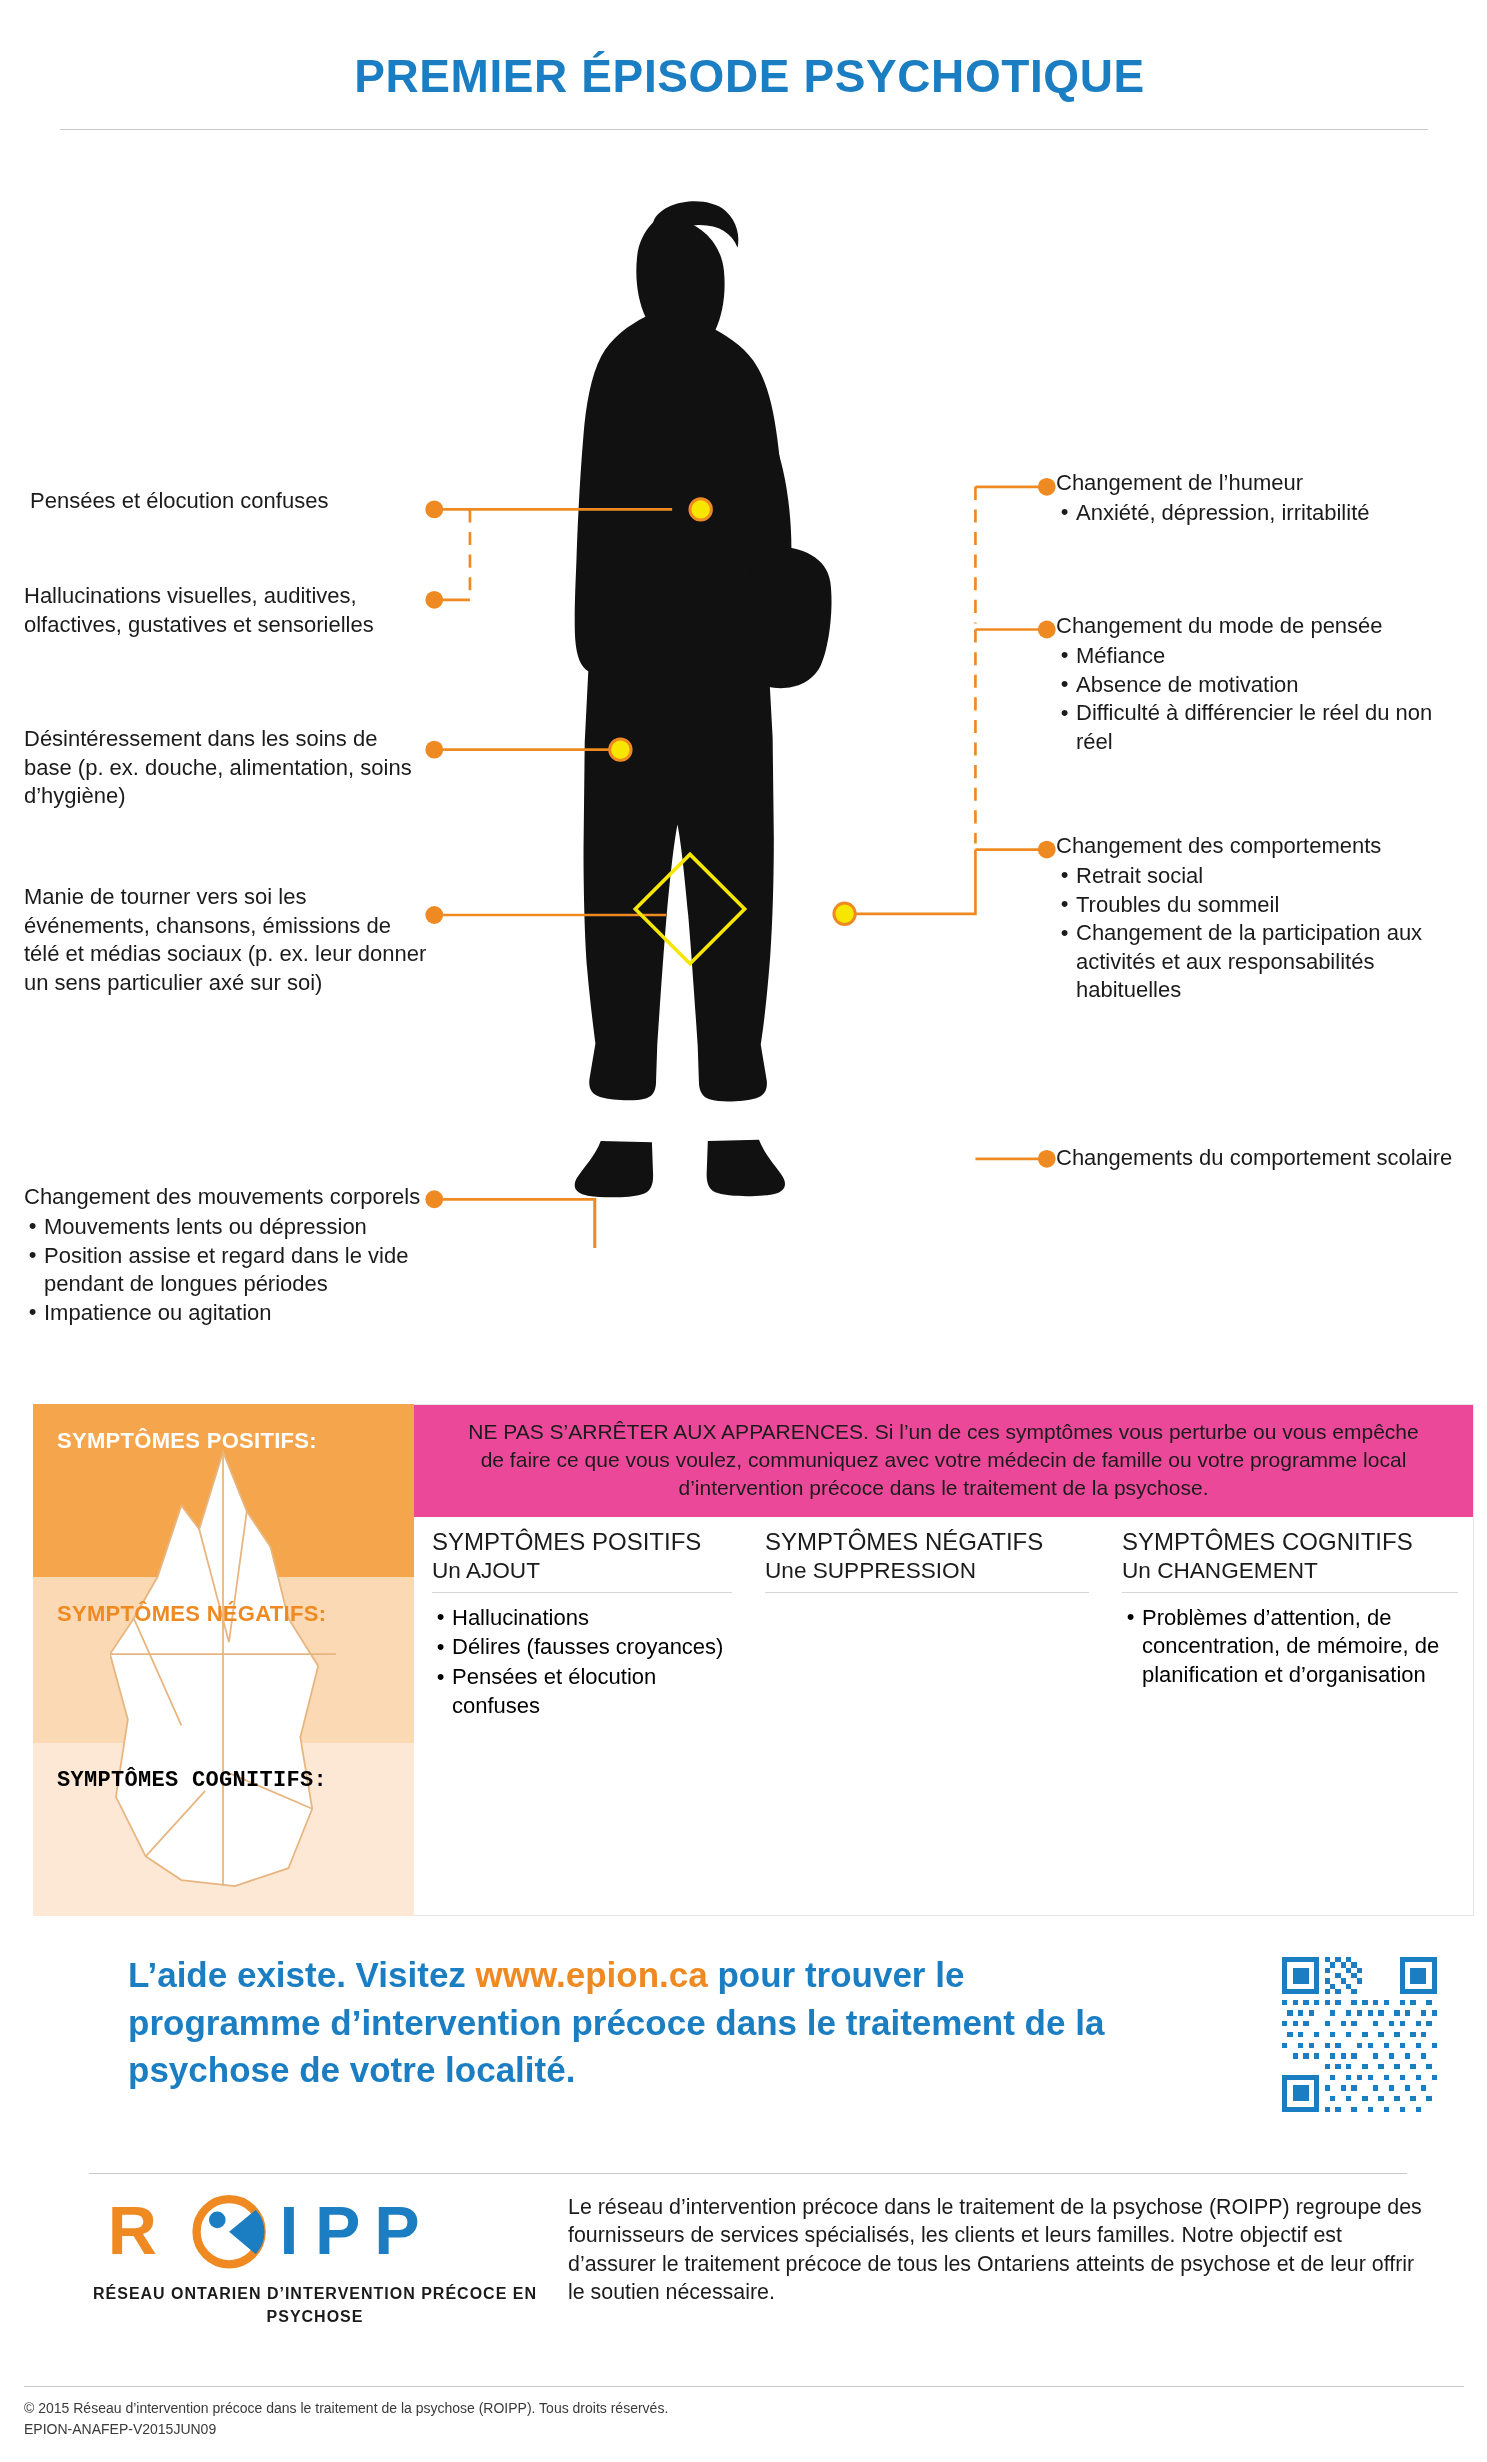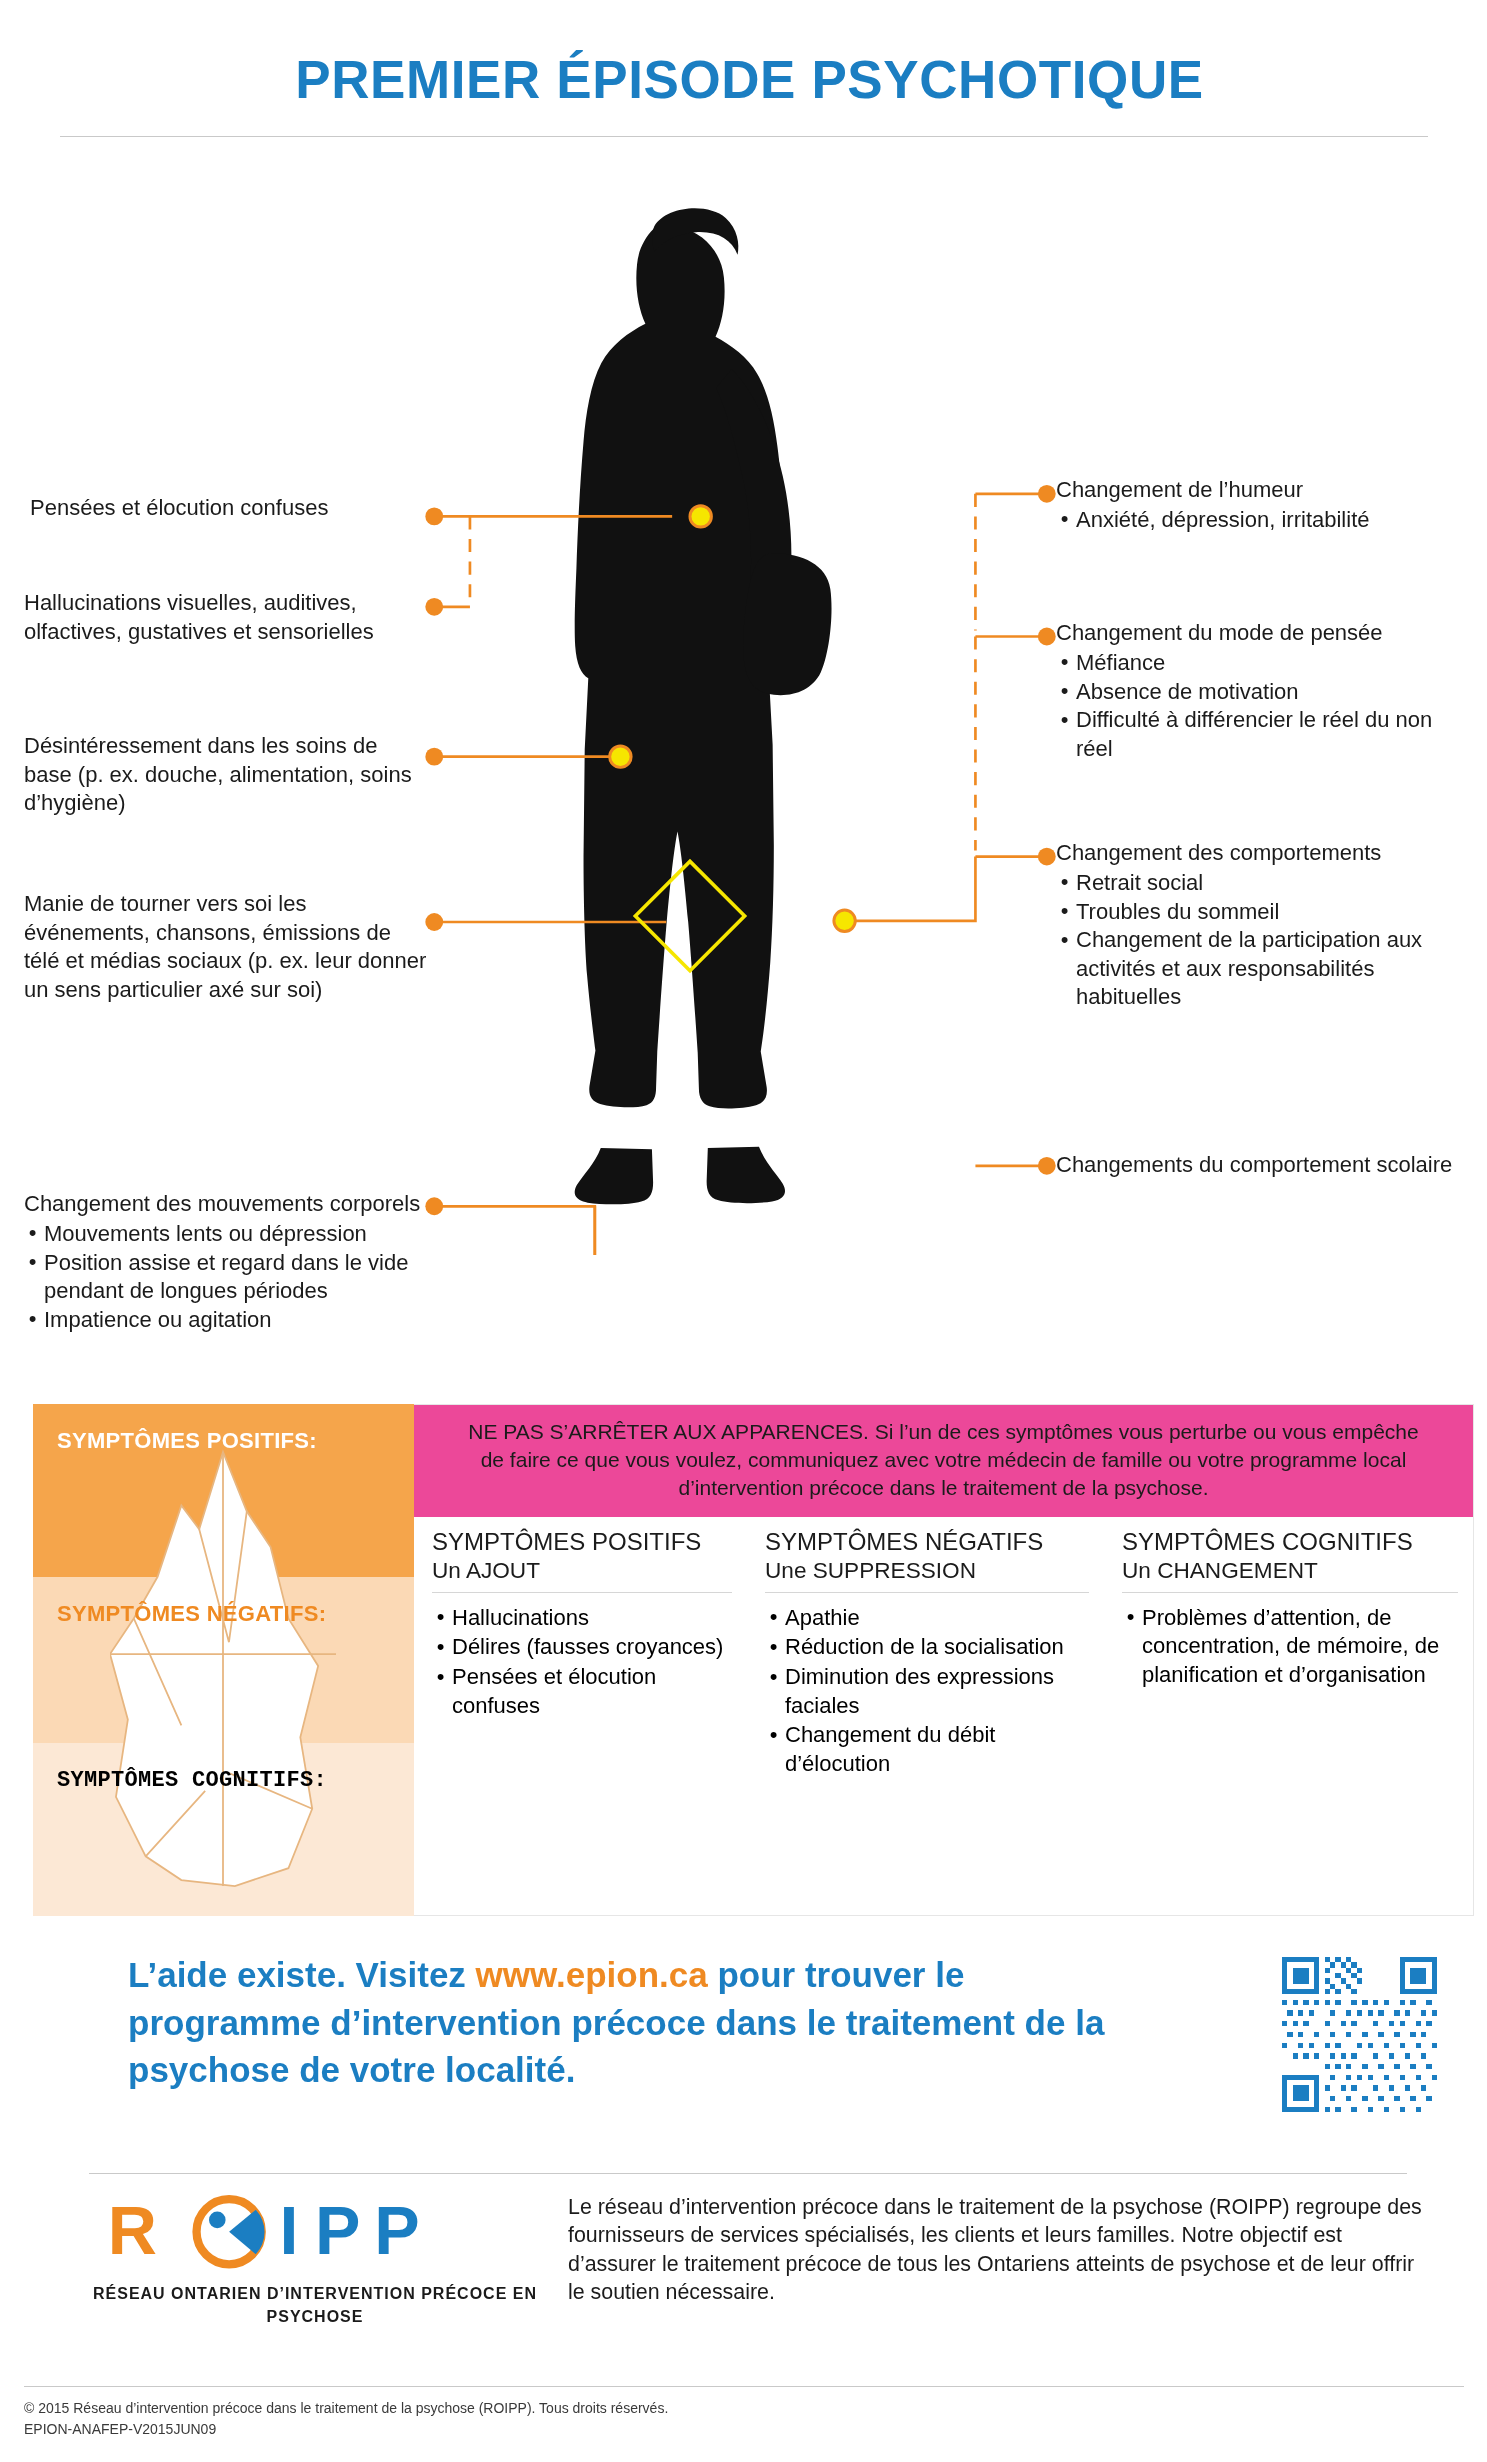--- a/index.html
+++ b/index.html
@@ -14,21 +14,21 @@
   .header { padding-top: 36px; text-align: center; }
   .title-line1 {
     font-size: 55px;
     letter-spacing: 3.6px;
     font-family: "Liberation Serif", serif;
     font-weight: bold;
   }
   .title-anat { color: #5b9bd5; }
   .title-du { color: #8d8d8d; font-size: 42px; letter-spacing: 0; }
   .title-line2 {
-    font-size: 53px;
+    font-size: 46px;
     color: #1b7ec2;
     font-weight: bold;
     letter-spacing: 0.6px;
     margin-top: 13px;
     margin-left: 12px;
   }
   .header-rule {
     width: 1368px;
     height: 1.2px;
     background: #c9c9c9;
@@ -380,26 +380,20 @@
         <ul>
           <li>Hallucinations</li>
           <li>Délires (fausses croyances)</li>
           <li>Pensées et élocution confuses</li>
         </ul>
       </div>
       <div class="sym-col c2">
         <div class="sym-head">SYMPTÔMES NÉGATIFS</div>
         <div class="sym-sub">Une SUPPRESSION</div>
         <div class="sym-rule"></div>
-        <ul>
-          <li>Apathie</li>
-          <li>Réduction de la socialisation</li>
-          <li>Diminution des expressions faciales</li>
-          <li>Changement du débit d’élocution</li>
-        </ul>
       </div>
       <div class="sym-col c3">
         <div class="sym-head">SYMPTÔMES COGNITIFS</div>
         <div class="sym-sub">Un CHANGEMENT</div>
         <div class="sym-rule"></div>
         <ul>
           <li>Problèmes d’attention, de concentration, de mémoire, de planification et d’organisation</li>
         </ul>
       </div>
     </div>

